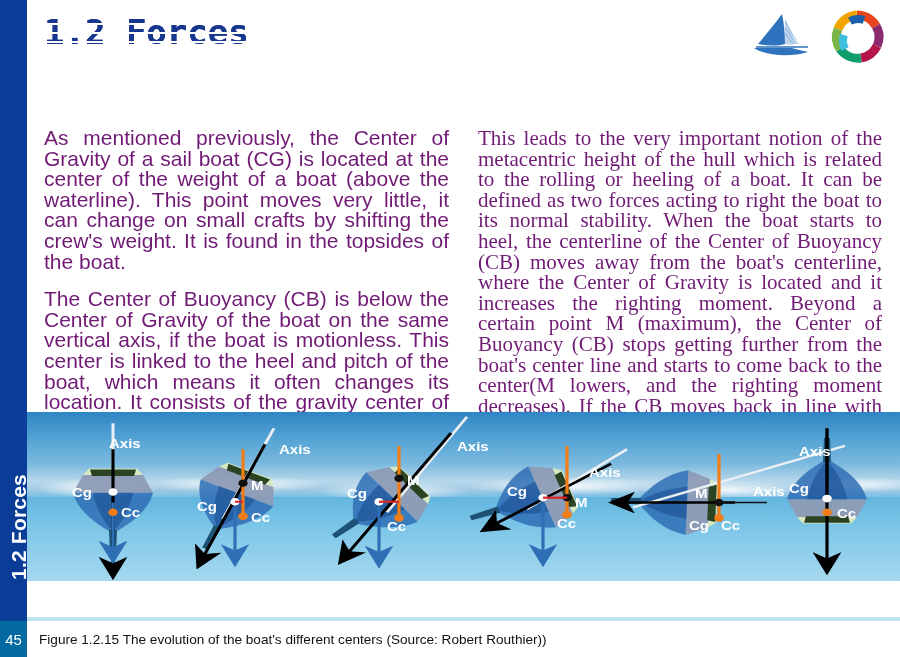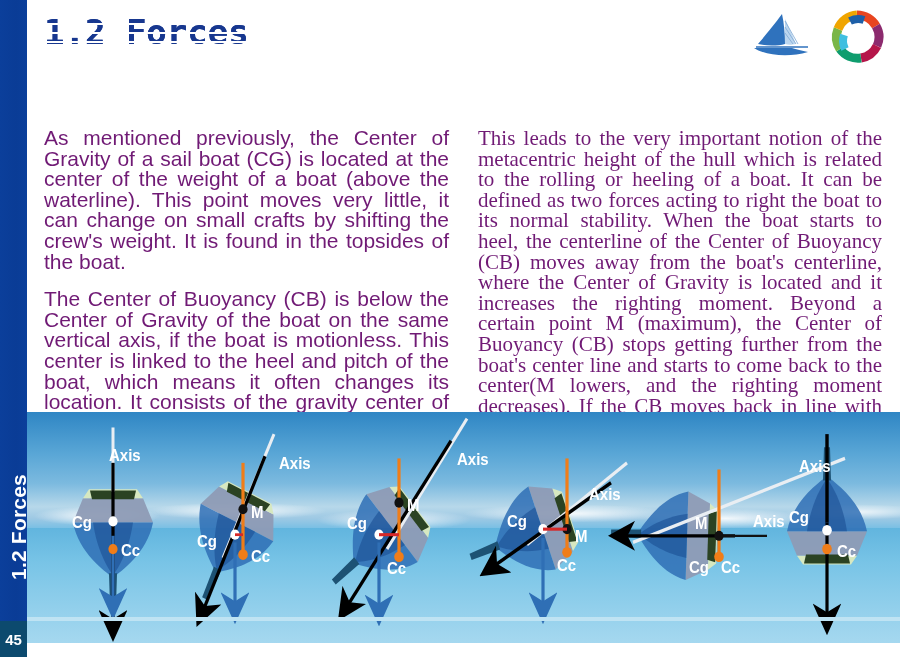--- a/index.html
+++ b/index.html
@@ -17,21 +17,21 @@
     background:linear-gradient(90deg,#0b3f9b 0%,#0a3c96 60%,#0b3f9b 100%);
   }
   .spine-label{
     position:absolute;left:-61px;top:515px;width:160px;
     transform:rotate(-90deg);transform-origin:center center;
     color:#ffffff;font-size:21px;font-weight:bold;letter-spacing:.2px;
     text-align:center;white-space:nowrap;
   }
   .page-num{
     position:absolute;left:0;top:621px;width:27px;height:36px;
-    background:#0c4a6e;color:#fff;font-size:15px;font-weight:bold;
+    background:#0369a1;color:#fff;font-size:15px;font-weight:normal;
     display:flex;align-items:center;justify-content:center;
   }
 
   
   .title{
     position:absolute;left:44px;top:14px;
     font-size:36px;font-weight:bold;color:#17378f;
     letter-spacing:0px;line-height:1;
   }
   .title .stencil{
@@ -65,21 +65,21 @@
     position:absolute;top:88px;width:405px;
     color:#701a75;font-size:21px;line-height:20.6px;
     text-align:justify;text-justify:inter-word;margin-top:40px;
   }
   .col p{margin:0 0 17px 0;}
   .col.left{left:44px;}
   .col.right{left:478px;width:404px;top:88px;font-family:Liberation Serif, serif;}
 
   
   .figure{
-    position:absolute;left:27px;top:412px;right:0;height:231px;
+    position:absolute;left:27px;top:412px;right:0;height:169px;
     overflow:hidden;
     background:linear-gradient(#2f86c4 0%,#59a6d6 18%,#7cbadf 31%,#b7d8ea 41%,#9ec9e4 46%,#7cc0e4 50%,#86c9e9 58%,#a6d8ee 78%,#bfe3f3 100%);
   }
   .sky-clouds{
     position:absolute;left:0;top:34%;width:100%;height:22%;
     background:
       radial-gradient(ellipse 90px 14px at 8% 50%, rgba(255,255,255,.95), rgba(255,255,255,0) 70%),
       radial-gradient(ellipse 130px 12px at 24% 40%, rgba(255,255,255,.9), rgba(255,255,255,0) 70%),
       radial-gradient(ellipse 110px 15px at 42% 58%, rgba(255,255,255,.85), rgba(255,255,255,0) 70%),
       radial-gradient(ellipse 150px 13px at 62% 45%, rgba(255,255,255,.9), rgba(255,255,255,0) 70%),
@@ -294,14 +294,17 @@
         <circle cx="800" cy="107" r="4.8" fill="#fff"></circle>
         <text x="762" y="100" fill="#fff" font-size="15" font-weight="bold" font-family="Liberation Sans, sans-serif">Cg</text>
         <circle cx="800" cy="124" r="4.8" fill="#f07d18"></circle>
         <text x="810" y="131" fill="#fff" font-size="15" font-weight="bold" font-family="Liberation Sans, sans-serif">Cc</text>
       </g>
     </svg>
   </div>
 
   <div class="fig-bottom-strip"></div>
 
+  <div class="caption">
+    <span>Figure 1.2.15 The evolution of the boat's different centers (Source: Robert Routhier))</span>
+  </div>
 
 </div>
 
 </body></html>

